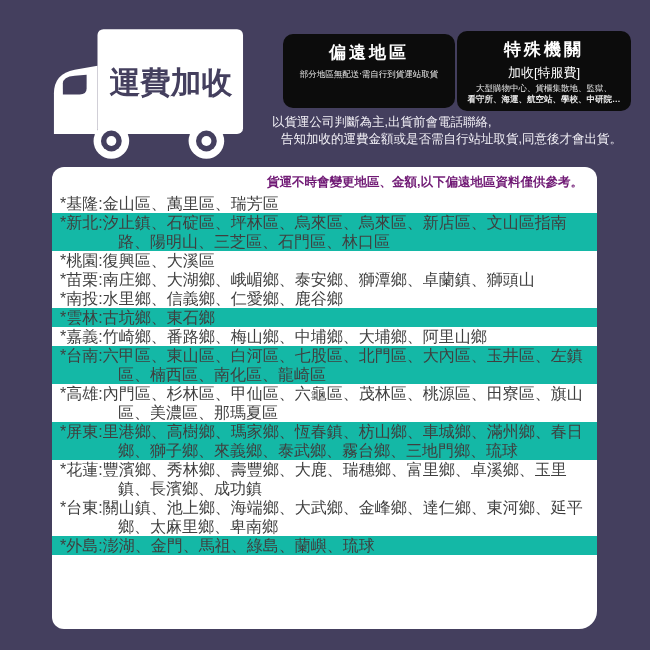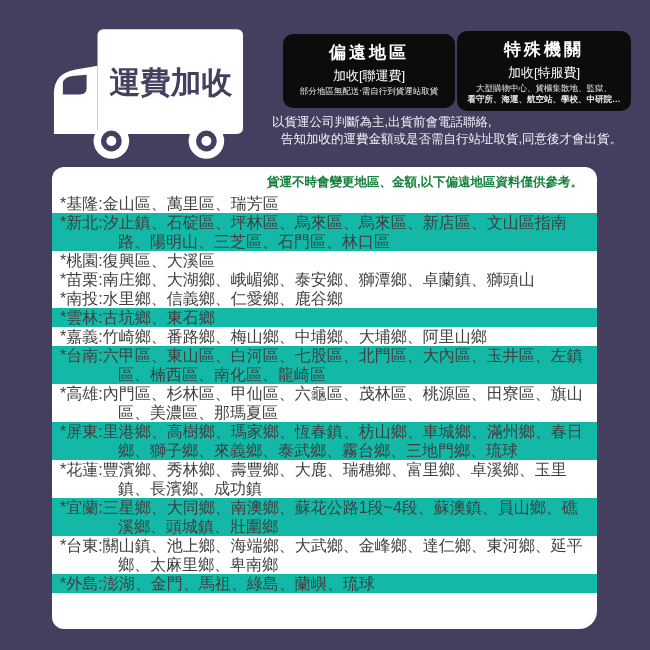--- a/index.html
+++ b/index.html
@@ -22,21 +22,21 @@
   .badge .b-note{font-size:8.5px;line-height:10.5px;margin-top:2px;color:#e8e8e8;padding:0 5px;}
   
   .notice{position:absolute;left:272px;top:114px;width:372px;color:#f2f0f6;font-size:12.5px;line-height:17px;}
   .notice .l2{padding-left:9px;}
   
   .panel{
     position:absolute;left:52px;top:167px;width:545px;height:462px;
     background:#ffffff;border-radius:12px 12px 18px 12px;overflow:hidden;
   }
   .disclaimer{
-    text-align:right;color:#15803d;font-weight:bold;font-size:12.5px;
+    text-align:right;color:#701a75;font-weight:bold;font-size:12.5px;
     padding:8px 14px 4px 0;line-height:15px;
   }
   .rows{width:100%;}
   .row{
     font-size:16px;line-height:19px;color:#3f3f3f;
     padding:0 4px 0 66px;text-indent:-58px;
   }
   .row.alt{background:#14b8a6;}
   .row .lab,.row .reg{display:inline;}
 </style>
@@ -55,21 +55,20 @@
   <g>
     <circle cx="160" cy="122" r="18" fill="#ffffff"></circle>
     <circle cx="160" cy="122" r="10.5" fill="#443f5e"></circle>
     <circle cx="160" cy="122" r="5" fill="#ffffff"></circle>
   </g>
   <text x="124" y="74" text-anchor="middle" font-size="31" font-weight="bold" fill="#443f5e">運費加收</text>
 </svg>
 
 <div class="badge badge-remote">
   <div class="b-title">偏遠地區</div>
-  <div class="b-sub">加收[聯運費]</div>
   <div class="b-note">部分地區無配送‧需自行到貨運站取貨</div>
 </div>
 
 <div class="badge badge-special">
   <div class="b-title">特殊機關</div>
   <div class="b-sub">加收[特服費]</div>
   <div class="b-note" style="margin-top:2px;">大型購物中心、貨櫃集散地、監獄、</div>
   <div class="b-note" style="margin-top:0;font-weight:bold;">看守所、海運、航空站、學校、中研院…</div>
 </div>
 
@@ -85,17 +84,16 @@
       <div class="row alt"><span class="lab">*新北:</span><span class="reg">汐止鎮、石碇區、坪林區、烏來區、烏來區、新店區、文山區指南路、陽明山、三芝區、石門區、林口區</span></div>
       <div class="row"><span class="lab">*桃園:</span><span class="reg">復興區、大溪區</span></div>
       <div class="row"><span class="lab">*苗栗:</span><span class="reg">南庄鄉、大湖鄉、峨嵋鄉、泰安鄉、獅潭鄉、卓蘭鎮、獅頭山</span></div>
       <div class="row"><span class="lab">*南投:</span><span class="reg">水里鄉、信義鄉、仁愛鄉、鹿谷鄉</span></div>
       <div class="row alt"><span class="lab">*雲林:</span><span class="reg">古坑鄉、東石鄉</span></div>
       <div class="row"><span class="lab">*嘉義:</span><span class="reg">竹崎鄉、番路鄉、梅山鄉、中埔鄉、大埔鄉、阿里山鄉</span></div>
       <div class="row alt"><span class="lab">*台南:</span><span class="reg">六甲區、東山區、白河區、七股區、北門區、大內區、玉井區、左鎮區、楠西區、南化區、龍崎區</span></div>
       <div class="row"><span class="lab">*高雄:</span><span class="reg">內門區、杉林區、甲仙區、六龜區、茂林區、桃源區、田寮區、旗山區、美濃區、那瑪夏區</span></div>
       <div class="row alt"><span class="lab">*屏東:</span><span class="reg">里港鄉、高樹鄉、瑪家鄉、恆春鎮、枋山鄉、車城鄉、滿州鄉、春日鄉、獅子鄉、來義鄉、泰武鄉、霧台鄉、三地門鄉、琉球</span></div>
       <div class="row"><span class="lab">*花蓮:</span><span class="reg">豐濱鄉、秀林鄉、壽豐鄉、大鹿、瑞穗鄉、富里鄉、卓溪鄉、玉里鎮、長濱鄉、成功鎮</span></div>
-      <div class="row alt"><span class="lab">*宜蘭:</span><span class="reg">三星鄉、大同鄉、南澳鄉、蘇花公路1段~4段、蘇澳鎮、員山鄉、礁溪鄉、頭城鎮、壯圍鄉</span></div>
       <div class="row"><span class="lab">*台東:</span><span class="reg">關山鎮、池上鄉、海端鄉、大武鄉、金峰鄉、達仁鄉、東河鄉、延平鄉、太麻里鄉、卑南鄉</span></div>
       <div class="row alt"><span class="lab">*外島:</span><span class="reg">澎湖、金門、馬祖、綠島、蘭嶼、琉球</span></div>
     </div>
 </div>
 
 </body></html>

